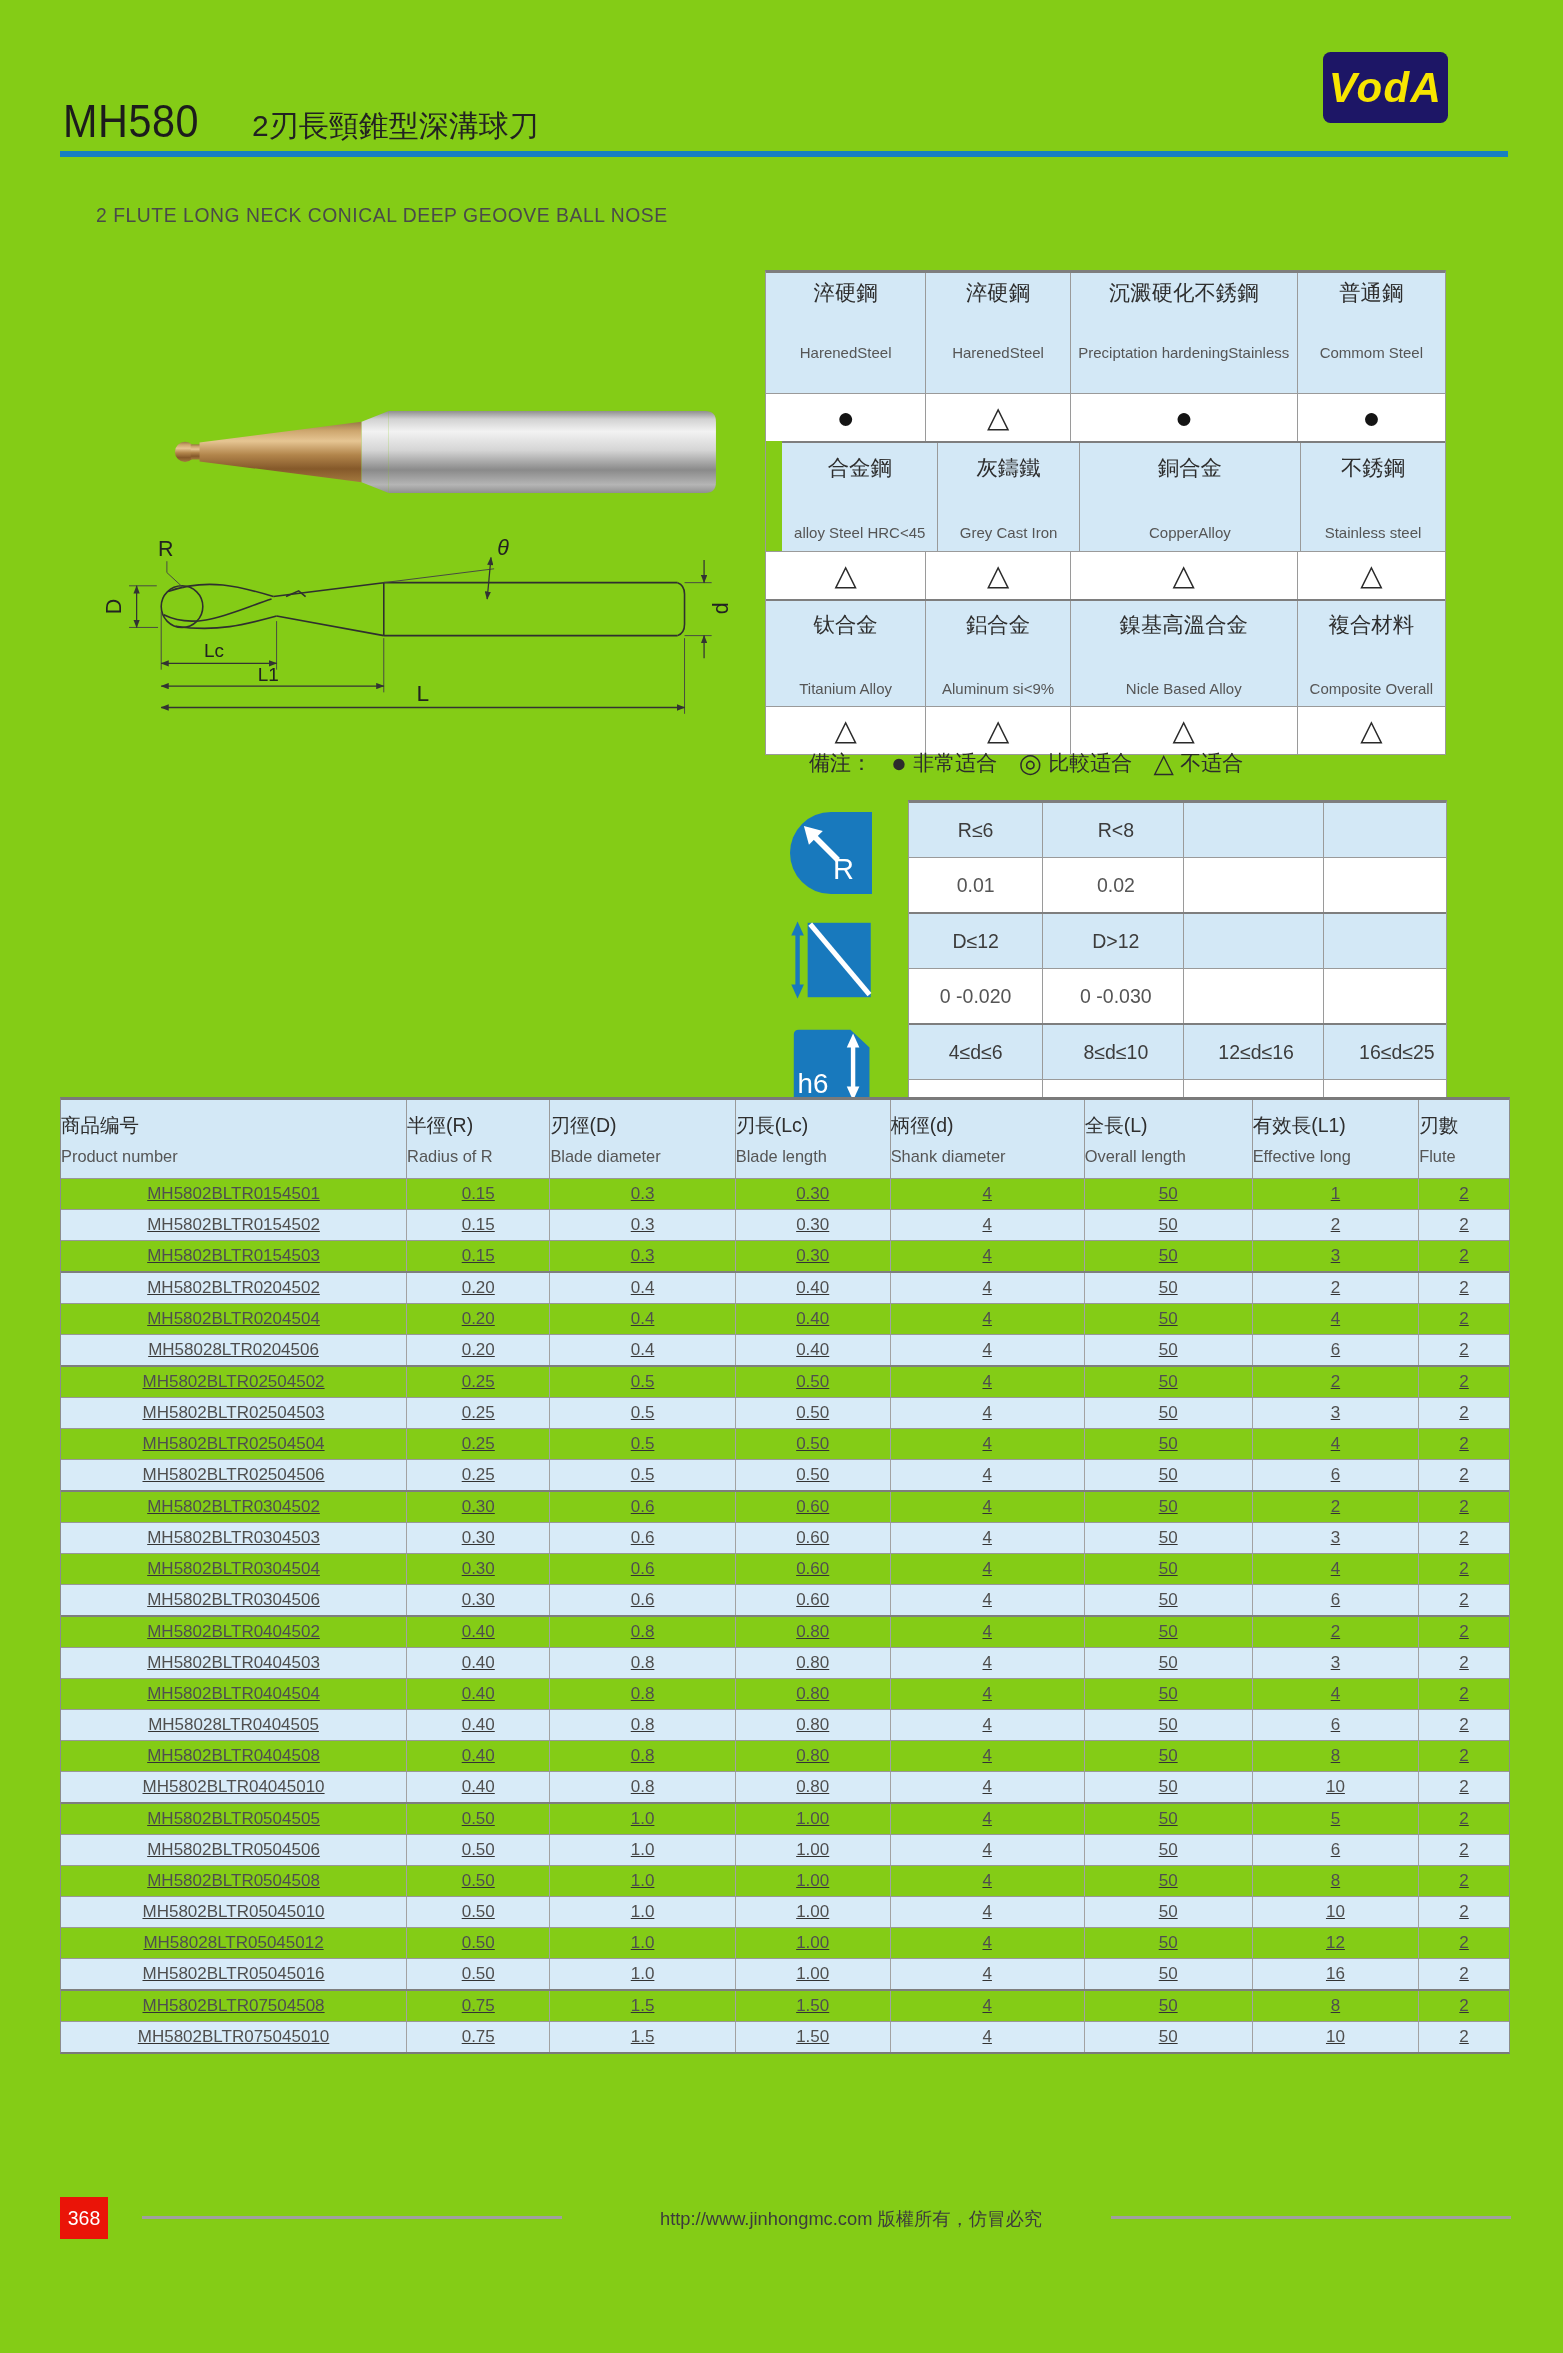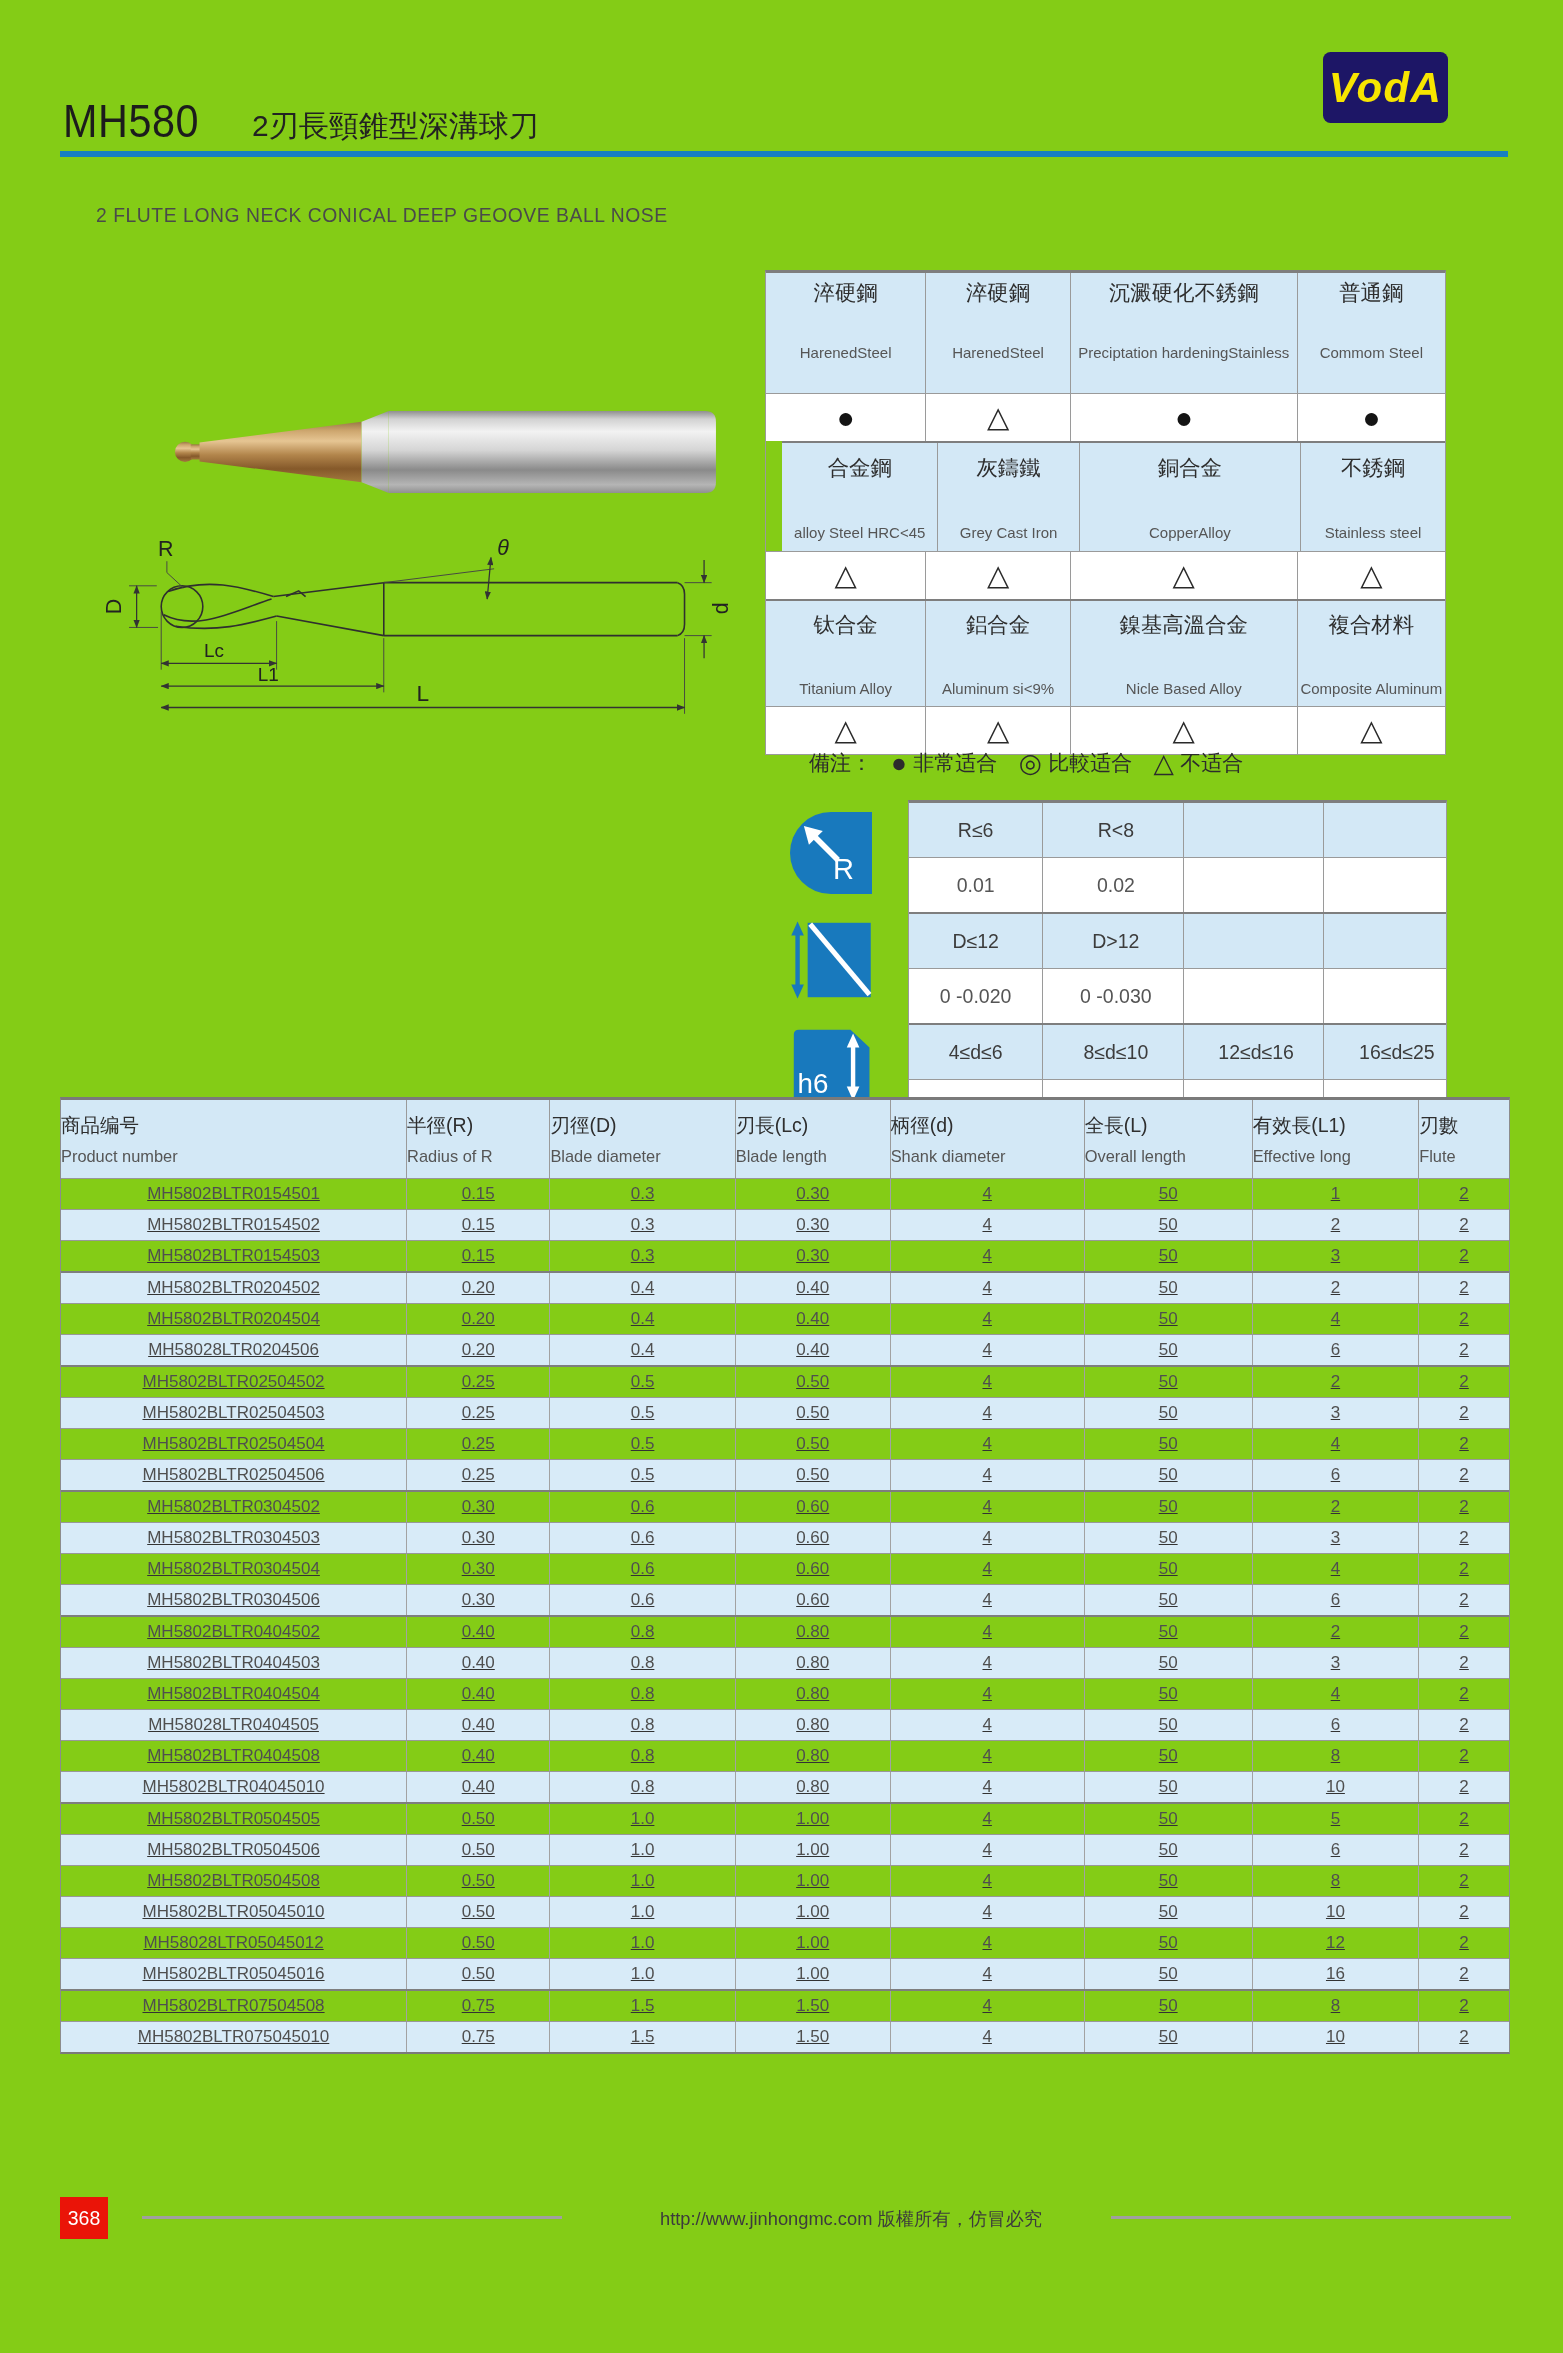--- a/index.html
+++ b/index.html
@@ -244,21 +244,21 @@
         <div class="mat-cell">
           <div class="mat-zh">鋁合金</div>
           <div class="mat-en">Aluminum si&lt;9%</div>
         </div>
         <div class="mat-cell">
           <div class="mat-zh">鎳基高溫合金</div>
           <div class="mat-en">Nicle Based Alloy</div>
         </div>
         <div class="mat-cell">
           <div class="mat-zh">複合材料</div>
-          <div class="mat-en">Composite Aluminum</div>
+          <div class="mat-en">Composite Overall</div>
         </div>
       </div>
       <div class="mat-row sym">
         <div class="mat-sym-cell">
           <span class="sym-triangle">△</span>
         </div>
         <div class="mat-sym-cell">
           <span class="sym-triangle">△</span>
         </div>
         <div class="mat-sym-cell">

